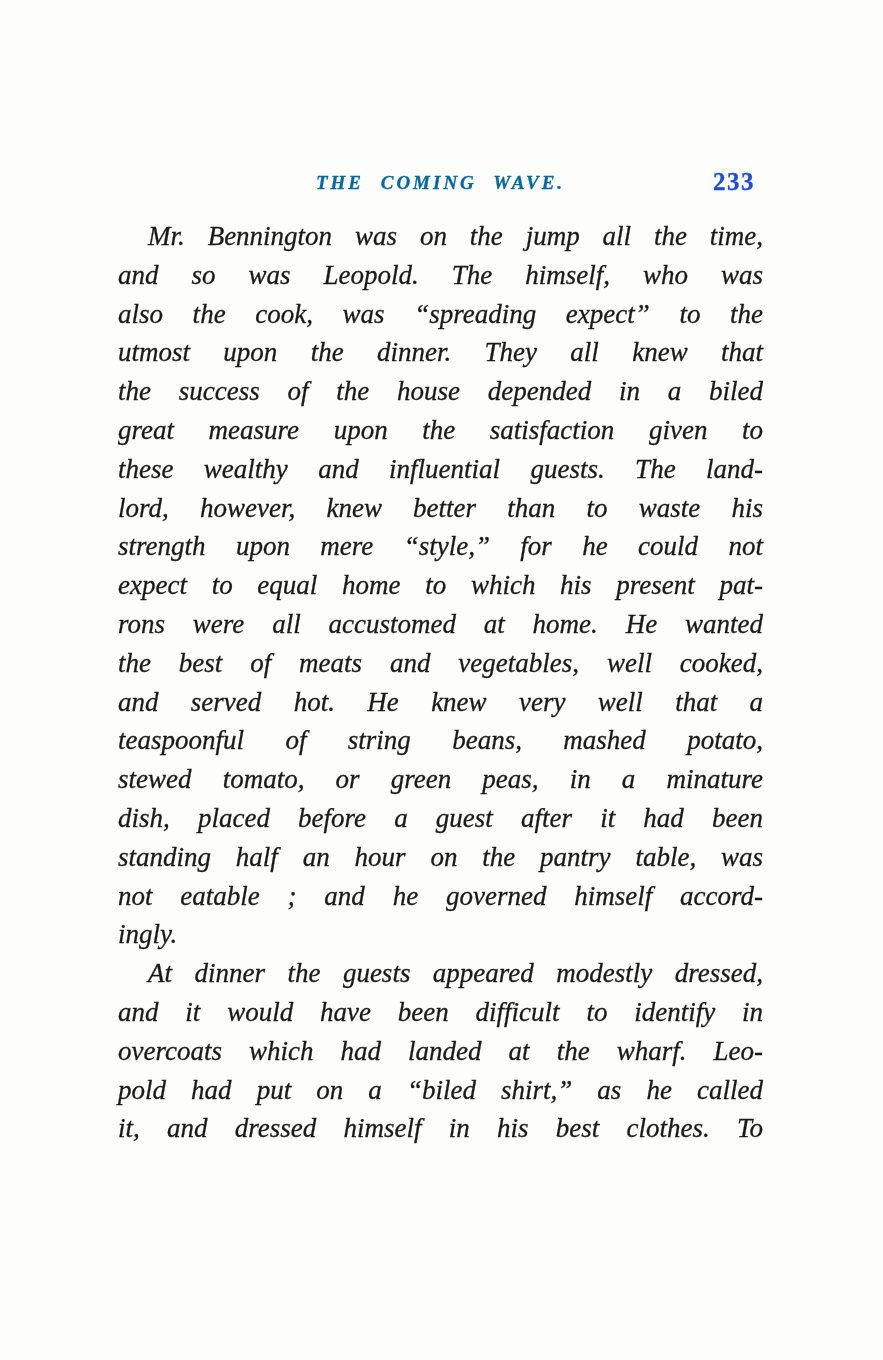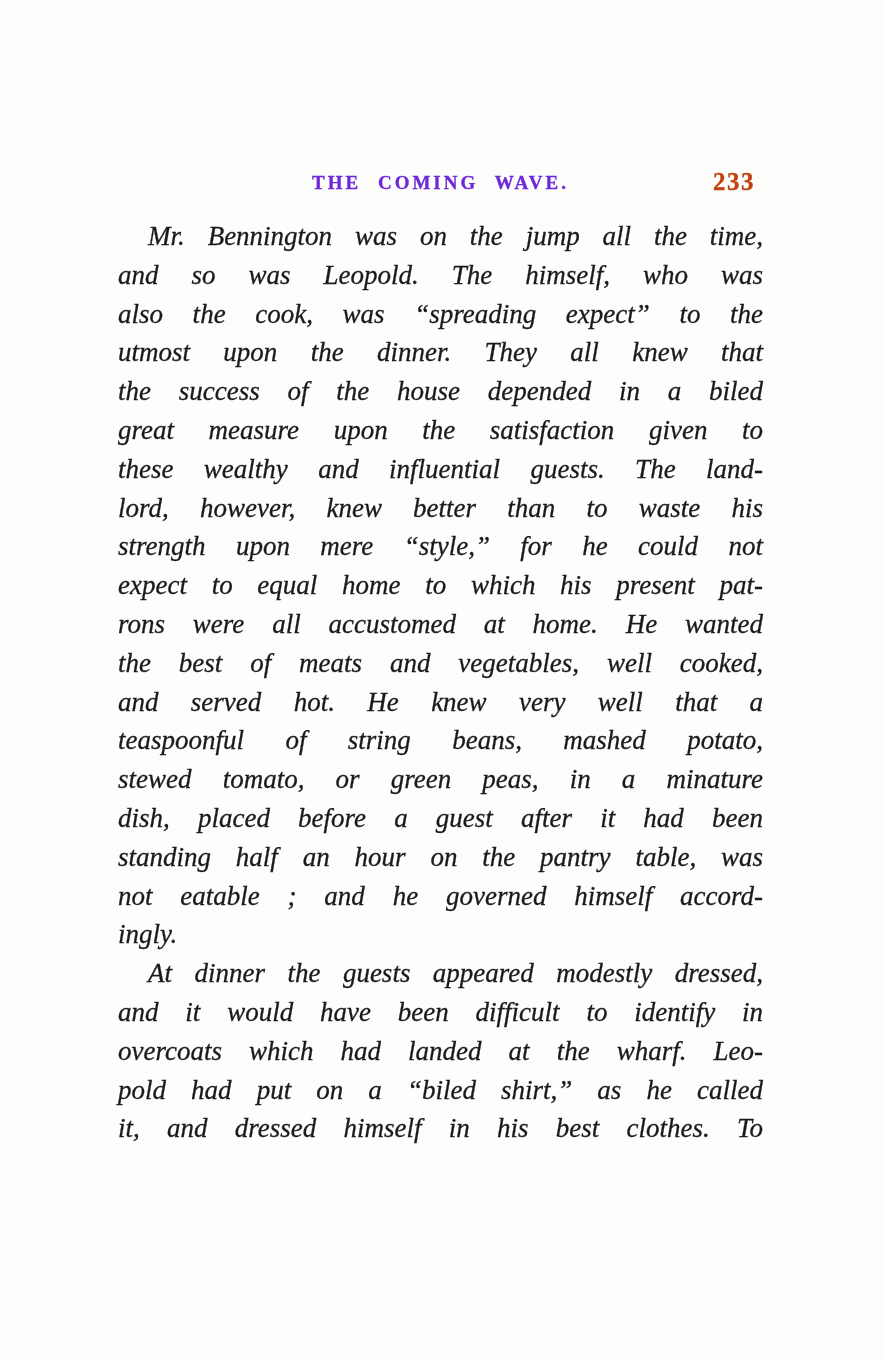--- a/index.html
+++ b/index.html
@@ -61,22 +61,22 @@
     }
     .line.flush {
       text-align-last: left;
     }
   </style>
 </head>
 <body style="background: rgb(253, 253, 252);">
 
 <div class="page">
   <div class="page-header">
-    <div class="running-title" style="color: #6d28d9;">THE COMING WAVE.</div>
-    <div class="page-number" style="color: #c2410c;">233</div>
+    <div class="running-title" style="color: #0369a1; font-style: italic;">THE COMING WAVE.</div>
+    <div class="page-number" style="color: #1d4ed8;">233</div>
   </div>
   <div class="text-block" id="text-block" style="color: rgb(26, 26, 26);">
       <div class="paragraph">
         <div class="line indent">Mr. Bennington was on the jump all the time,</div>
         <div class="line">and so was Leopold.  The himself, who was</div>
         <div class="line">also the cook, was “spreading expect” to the</div>
         <div class="line">utmost upon the dinner.  They all knew that</div>
         <div class="line">the success of the house depended in a biled</div>
         <div class="line">great measure upon the satisfaction given to</div>
         <div class="line">these wealthy and influential guests.  The land-</div>

